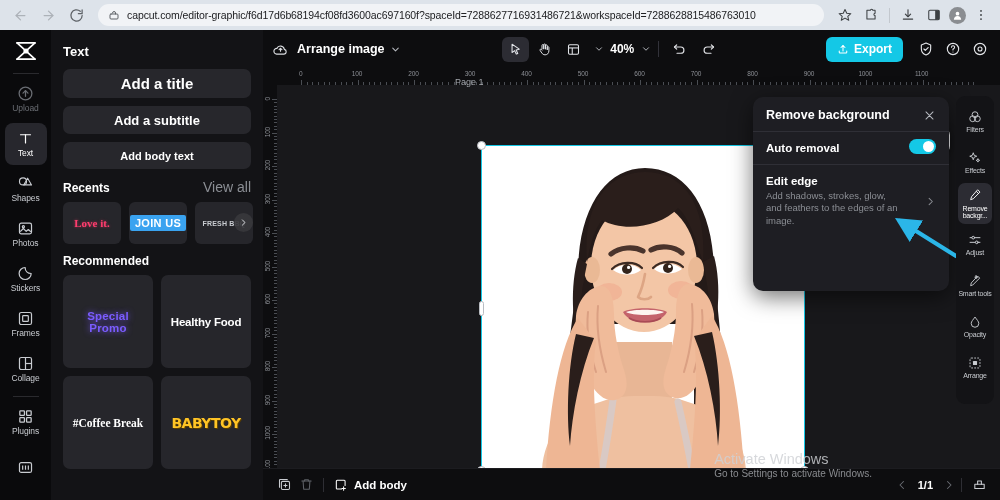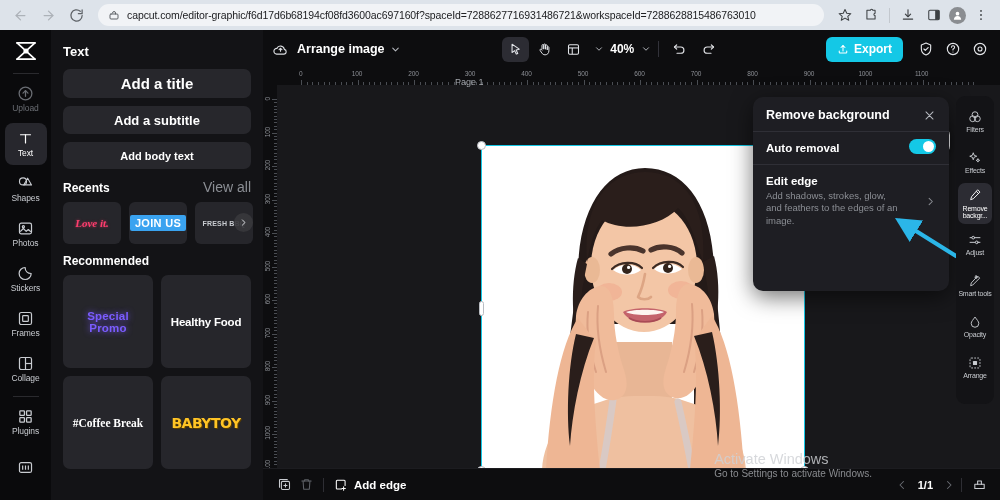--- a/index.html
+++ b/index.html
@@ -83,21 +83,21 @@
     margin: 10px 0 7px;
   }
   .sec-head .h { font-size: 12px; font-weight: bold; }
   .sec-head .more { font-size: 14px; color: #8b8e94; }
   .recents-row { display: flex; gap: 8px; position: relative; }
   .thumb {
     width: 58px; height: 42px; border-radius: 6px; background: #26262b;
     display: flex; align-items: center; justify-content: center; overflow: hidden;
     flex: 0 0 auto;
   }
-  .thumb .t-love { font-family: "Liberation Serif", serif; font-style: italic; font-weight: bold; font-size: 11px; color: #ff3d6e; text-shadow: 0 0 3px rgba(255,61,110,.6); }
+  .thumb .t-love { font-family: "Liberation Serif", serif; font-weight: bold; font-size: 11px; color: #ff3d6e; text-shadow: 0 0 3px rgba(255,61,110,.6); }
   .thumb .t-join { background: #3aa3f0; color: #fff; font-weight: bold; font-size: 11px; padding: 2px 5px; border-radius: 2px; letter-spacing: .3px; }
   .thumb .t-fresh { font-weight: bold; font-size: 7px; color: #c9ccd1; letter-spacing: .2px; }
   .carousel-next {
     position: absolute; right: -2px; top: 11px; width: 19px; height: 19px;
     border-radius: 50%; background: rgba(55,55,60,.92); color: #dcdee2;
     display: flex; align-items: center; justify-content: center; font-size: 10px;
   }
   .rec-grid { display: grid; grid-template-columns: 1fr 1fr; gap: 8px; margin-top: 2px; }
   .rec-card {
     height: 93px; border-radius: 7px; background: #26262b;
@@ -939,21 +939,21 @@
             <path d="M9 6.5V4.5h6v2"></path>
             <path d="M6.5 6.5l1 13h9l1-13"></path>
           </svg>
       </span>
       <span class="bb-div"></span>
       <span class="addpage">
         <svg width="14" height="14" viewBox="0 0 24 24" fill="none" stroke="currentColor" stroke-width="1.8" stroke-linecap="round" stroke-linejoin="round">
             <path d="M19 13V5.5A1.5 1.5 0 0 0 17.5 4H5.5A1.5 1.5 0 0 0 4 5.5v12A1.5 1.5 0 0 0 5.5 19H13"></path>
             <path d="M16.5 15v6M13.5 18h6"></path>
           </svg>
-        <span>Add edge</span>
+        <span>Add body</span>
       </span>
       <span class="tb-spacer"></span>
       <span class="pageind">
         <span class="pg-chev">
           <svg width="12" height="12" viewBox="0 0 24 24" fill="none" stroke="currentColor" stroke-width="2.1" stroke-linecap="round" stroke-linejoin="round">
               <path d="M15 5l-7 7 7 7"></path>
             </svg>
         </span>
         <span>1/1</span>
         <span class="pg-chev">

